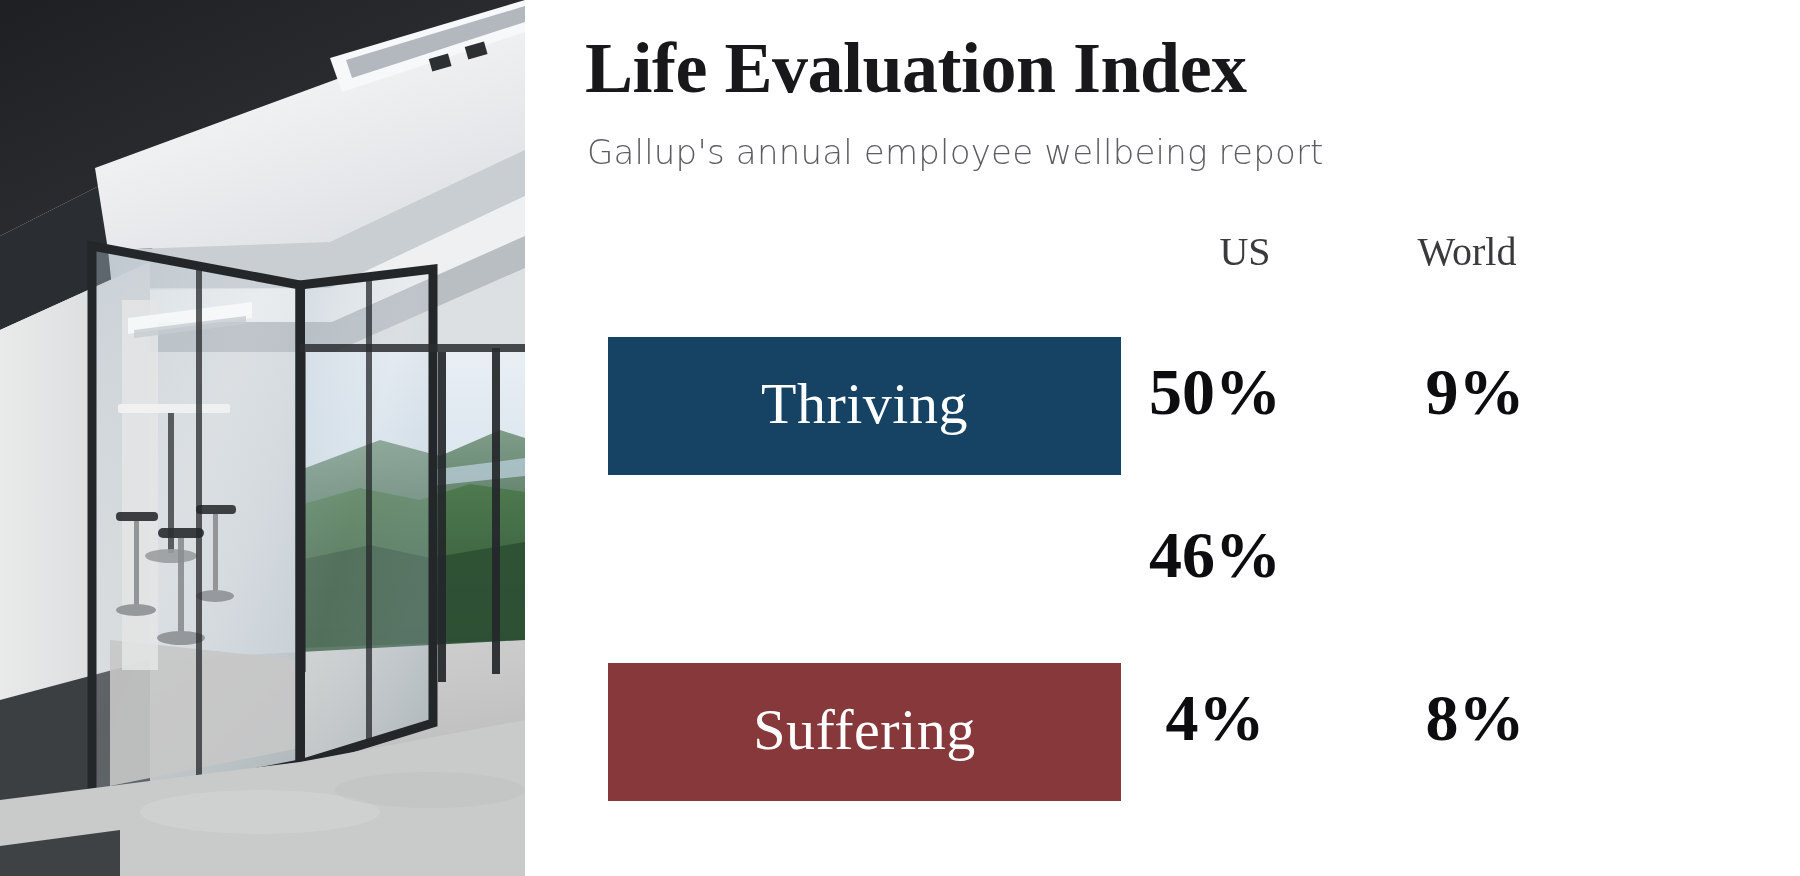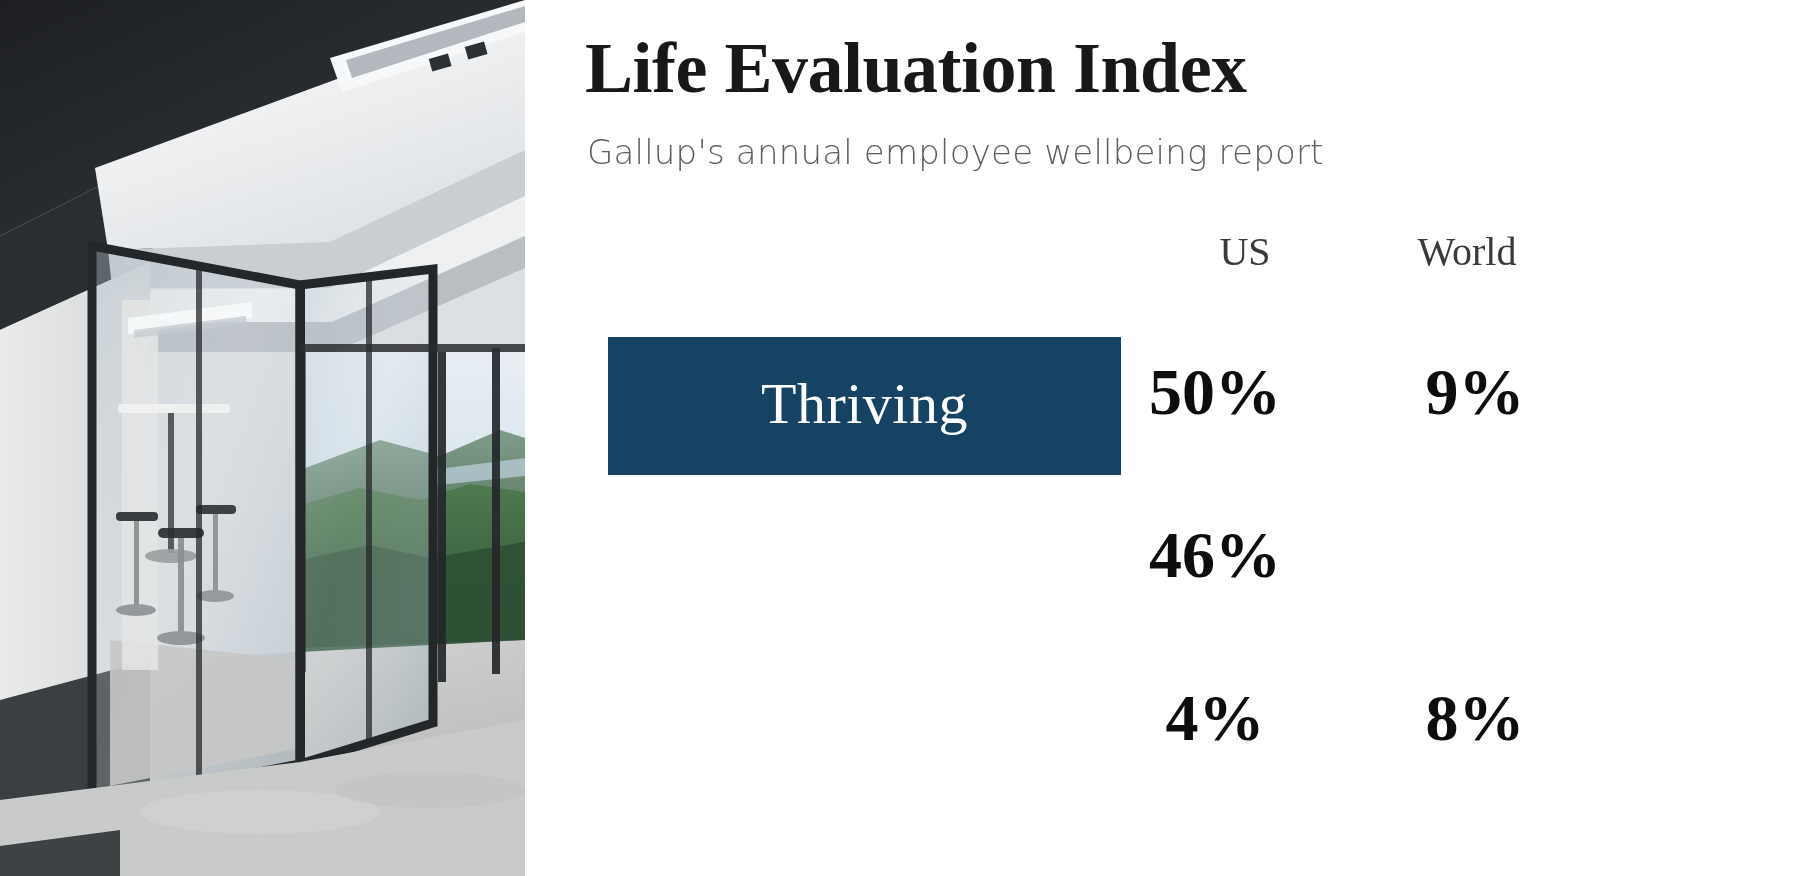--- a/index.html
+++ b/index.html
@@ -264,18 +264,21 @@
       </div>
       <div class="value us">50%</div>
       <div class="value world">9%</div>
     </div>
 
     <div class="row row-2">
       <div class="value us">46%</div>
     </div>
 
     <div class="row row-3">
+      <div class="bar" style="background:#86383a;">
+        <span class="bar-label">Suffering</span>
+      </div>
       <div class="value us">4%</div>
       <div class="value world">8%</div>
     </div>
 
   </div>
 </div>
 
 </body></html>

